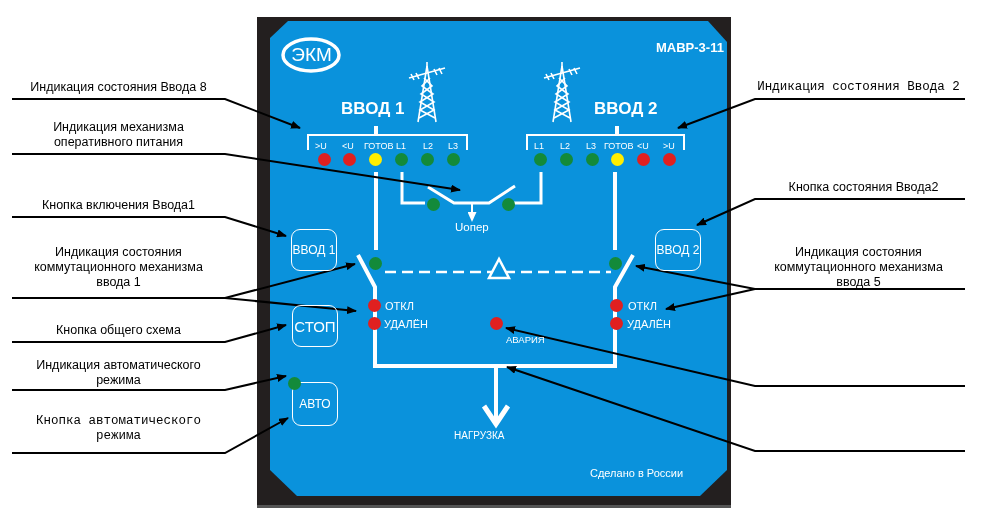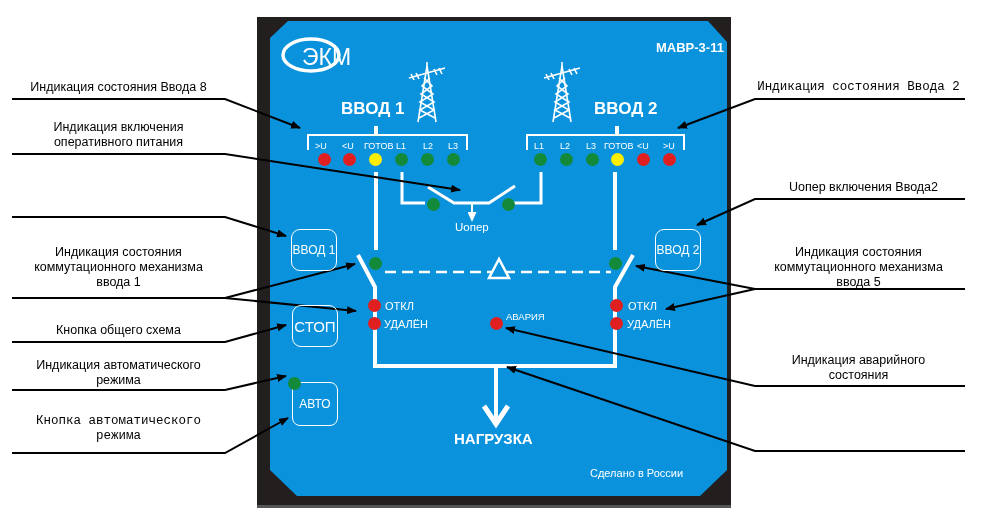--- a/index.html
+++ b/index.html
@@ -88,21 +88,21 @@
     <g stroke="#000" stroke-width="2" fill="none">
       <path d="M965,99 L755,99 L678,128" marker-end="url(#arr)"></path>
       <path d="M965,199 L755,199 L697,225" marker-end="url(#arr)"></path>
       <path d="M965,289 L755,289 L636,266" marker-end="url(#arr)"></path>
       <path d="M755,289 L666,309" marker-end="url(#arr)"></path>
       <path d="M965,386 L755,386 L506,328" marker-end="url(#arr)"></path>
       <path d="M965,451 L755,451 L507,367" marker-end="url(#arr)"></path>
     </g>
   </svg>
 
-  <div class="plabel" style="left:302px;top:44px;font-size:23px;width:41px;text-align:right;">ЭКМ</div>
+  <div class="plabel" style="left:291px;top:44px;font-size:19px;width:41px;text-align:center;">ЭКМ</div>
   <div class="plabel" style="left:640px;top:40px;font-size:13px;font-weight:bold;margin-left:16px;">МАВР-3-11</div>
 
   <div class="plabel" style="left:341px;top:99px;font-size:17px;font-weight:bold;">ВВОД 1</div>
   <div class="plabel" style="left:594px;top:99px;font-size:17px;font-weight:bold;">ВВОД 2</div>
 
   <div>
     <span class="ledlbl" style="left:315px;top:141px;">&gt;U</span>
     <span class="ledlbl" style="left:342px;top:141px;">&lt;U</span>
     <span class="ledlbl" style="left:364px;top:141px;">ГОТОВ</span>
     <span class="ledlbl" style="left:396px;top:141px;">L1</span>
@@ -142,35 +142,35 @@
   <span class="plabel" style="left:385px;top:300px;font-size:11px;">ОТКЛ</span>
   <span class="led" style="left:368px;top:317px;background:#e02020"></span>
   <span class="plabel" style="left:384px;top:318px;font-size:11px;">УДАЛЁН</span>
 
   <span class="led" style="left:610px;top:299px;background:#e02020"></span>
   <span class="plabel" style="left:628px;top:300px;font-size:11px;">ОТКЛ</span>
   <span class="led" style="left:610px;top:317px;background:#e02020"></span>
   <span class="plabel" style="left:627px;top:318px;font-size:11px;">УДАЛЁН</span>
 
   <span class="led" style="left:490px;top:317px;background:#e02020"></span>
-  <span class="plabel" style="left:506px;top:311px;font-size:9.5px;">АВАРИЯ</span>
+  <span class="plabel" style="left:506px;top:334px;font-size:9.5px;">АВАРИЯ</span>
 
   <div class="btn" style="left:291px;top:229px;width:46px;height:42px;">ВВОД 1</div>
   <div class="btn" style="left:655px;top:229px;width:46px;height:42px;">ВВОД 2</div>
   <div class="btn" style="left:292px;top:305px;width:46px;height:42px;font-size:15px;">СТОП</div>
-  <div class="btn" style="left:292px;top:382px;width:46px;height:44px;border-radius:8px;">АВТО</div>
+  <div class="btn" style="left:292px;top:382px;width:46px;height:44px;">АВТО</div>
   <span class="led" style="left:288px;top:377px;background:#138a3a"></span>
 
-  <div class="plabel" style="left:454px;top:430px;font-size:15px;font-weight:bold;">НАГРУЗКА</div>
+  <div class="plabel" style="left:454px;top:430px;font-size:10px;font-weight:normal;">НАГРУЗКА</div>
   <div class="plabel" style="left:590px;top:467px;font-size:11px;">Сделано в России</div>
 
   <div class="callout" style="left:12px;top:80px;width:213px;"><span>Индикация состояния Ввода 8</span></div>
-  <div class="callout" style="left:12px;top:120px;width:213px;"><span>Индикация включения</span><br><span>оперативного питания</span></div>
+  <div class="callout" style="left:12px;top:120px;width:213px;"><span>Индикация механизма</span><br><span>оперативного питания</span></div>
+  <div class="callout" style="left:12px;top:198px;width:213px;"><span>Кнопка включения Ввода1</span></div>
   <div class="callout" style="left:12px;top:245px;width:213px;"><span>Индикация состояния</span><br><span>коммутационного механизма</span><br><span>ввода 1</span></div>
   <div class="callout" style="left:12px;top:323px;width:213px;"><span>Кнопка общего схема</span></div>
   <div class="callout" style="left:12px;top:358px;width:213px;"><span>Индикация автоматического</span><br><span>режима</span></div>
   <div class="callout" style="left:12px;top:414px;width:213px;font-family:Liberation Mono, monospace;"><span>Кнопка автоматического</span><br><span>режима</span></div>
 
   <div class="callout" style="left:752px;top:80px;width:213px;font-family:Liberation Mono, monospace;"><span>Индикация состояния Ввода 2</span></div>
-  <div class="callout" style="left:757px;top:180px;width:213px;"><span>Uопер включения Ввода2</span></div>
+  <div class="callout" style="left:757px;top:180px;width:213px;"><span>Кнопка состояния Ввода2</span></div>
   <div class="callout" style="left:752px;top:245px;width:213px;"><span>Индикация состояния</span><br><span>коммутационного механизма</span><br><span>ввода 5</span></div>
-  <div class="callout" style="left:752px;top:353px;width:213px;"><span>Индикация аварийного</span><br><span>состояния</span></div>
 </div>
 
 </body></html>

